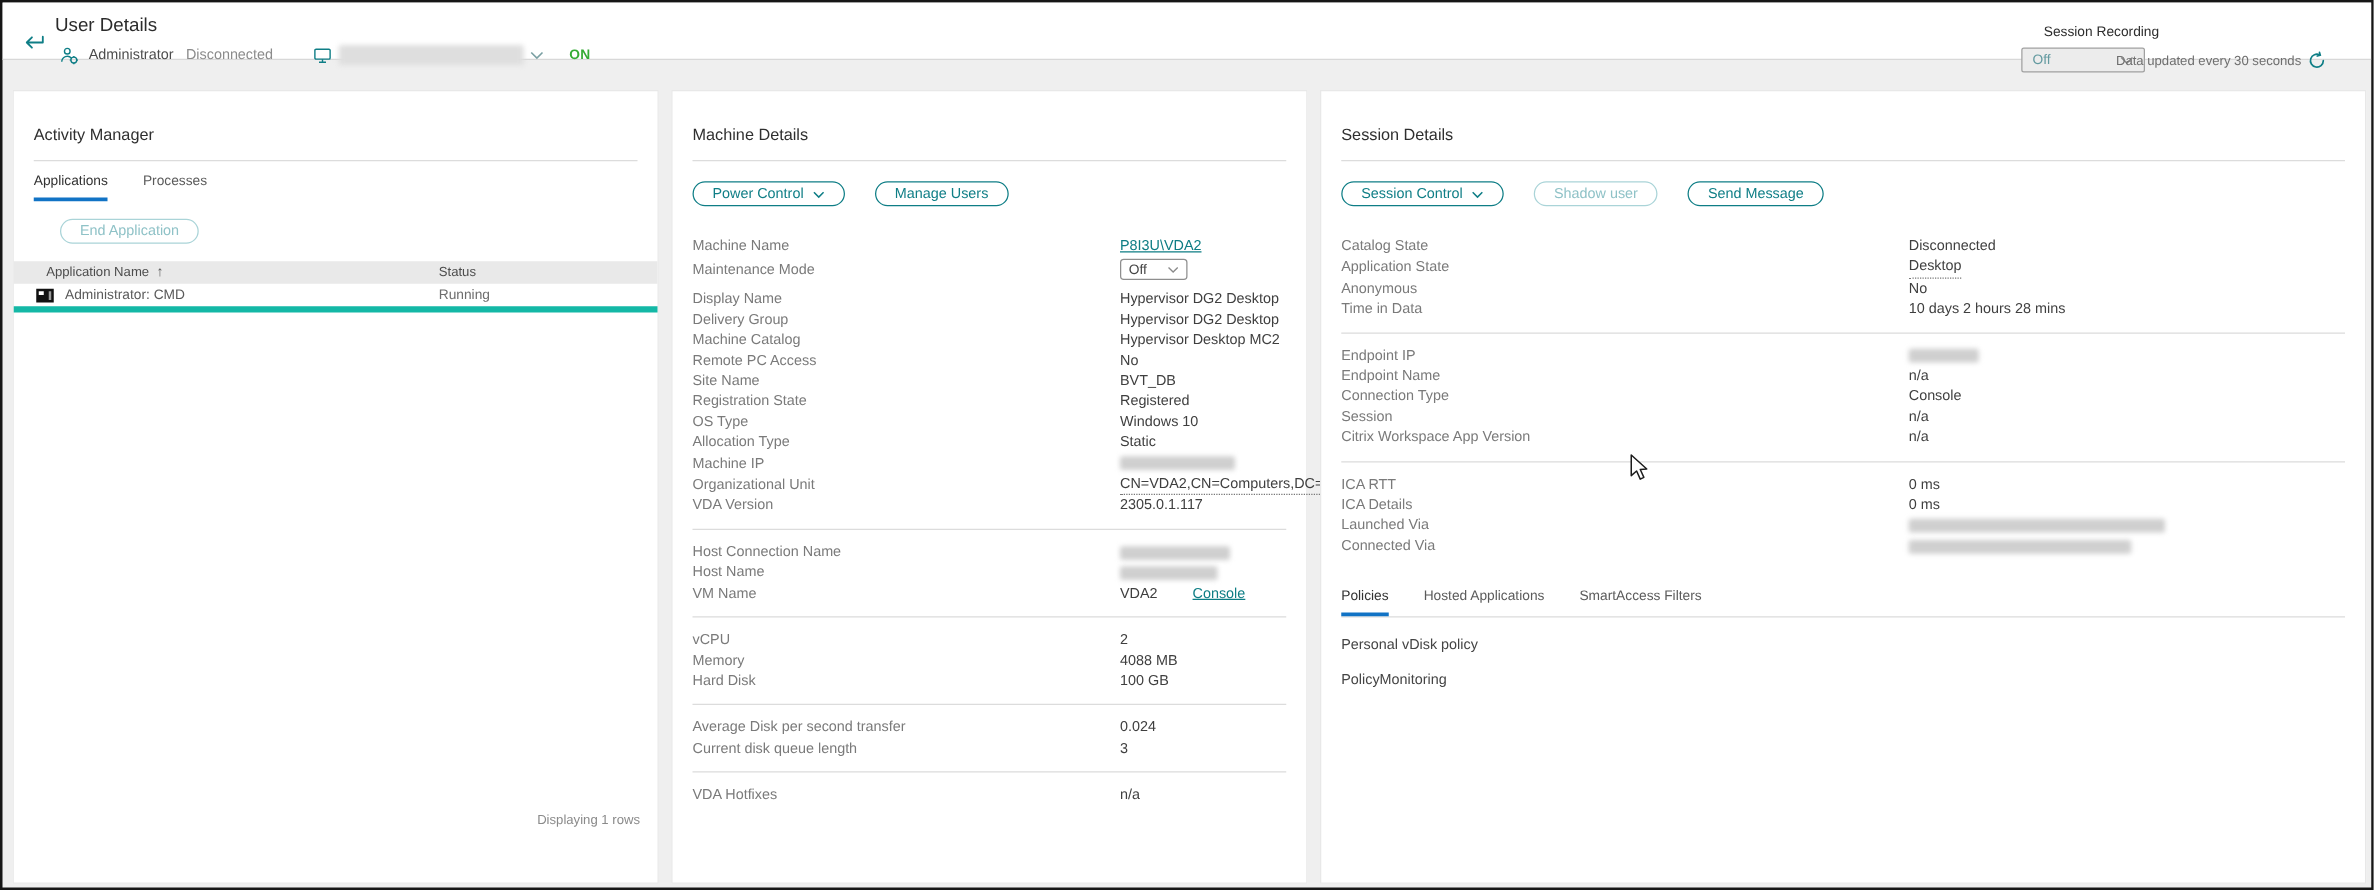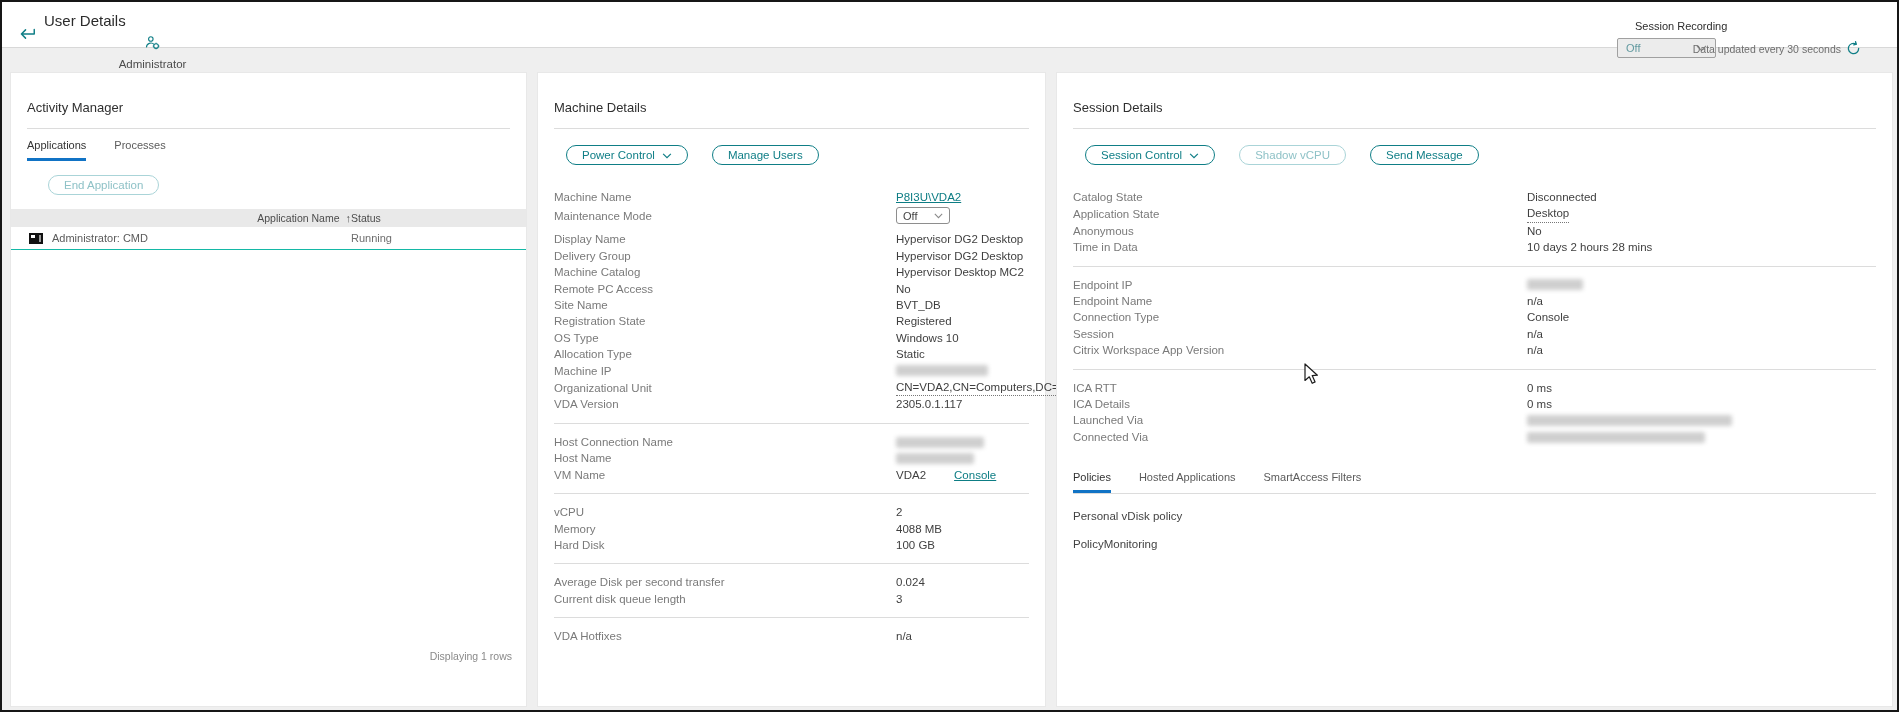--- a/index.html
+++ b/index.html
@@ -4,21 +4,21 @@
 <style>
   * { box-sizing: border-box; }
   html,body { margin:0; padding:0; background:#fff; }
   body { width:1899px; height:712px; font-family:"Liberation Sans", sans-serif; -webkit-font-smoothing:antialiased; }
   .frame { position:relative; width:1899px; height:712px; border:2px solid #161616; background:#efefef; overflow:hidden; }
 
   
   .header { position:absolute; top:0; left:0; right:0; height:46px; background:#fff; border-bottom:1px solid #d8d8d8; }
   .back-btn { position:absolute; left:13px; top:21px; width:22px; height:22px; color:#0f7e86; cursor:pointer; }
   .page-title { position:absolute; left:42px; top:10px; font-size:15px; color:#2b2b2b; }
-  .subrow { position:absolute; left:46px; top:33px; height:18px; display:flex; align-items:center; gap:8px; font-size:11.5px;flex-direction:column; }
+  .subrow { position:absolute; left:46px; top:33px; height:18px; display:flex; align-items:center; gap:8px; font-size:11.5px; }
   .user-name { color:#4c4c4c; }
   .user-status { color:#8b8b8b; margin-left:2px; }
   .machine-select { display:flex; align-items:center; gap:5px; margin-left:24px; cursor:pointer; }
   .blur { display:inline-block; height:11px; border-radius:2px; background:#cfcfcf; filter:blur(2px); }
   .mach-blur { width:148px; height:16px; background:#dedede; filter:blur(2px); }
   .power-state { color:#35ab35; font-weight:bold; font-size:11px; margin-left:12px; letter-spacing:.3px; }
   .sr-label { position:absolute; left:1633px; top:18px; font-size:11px; color:#2d2d2d; }
   .sr-select { position:absolute; left:1615px; top:36px; width:99px; height:20px; background:#ececec; border:1px solid #a0a0a0; border-radius:2px; display:flex; align-items:center; justify-content:space-between; padding:0 8px; font-size:11px; color:#639aa0; cursor:default; }
   .refresh-note { position:absolute; right:56px; top:41px; font-size:10.5px; color:#6e6e6e; }
   .refresh-icon { position:absolute; right:36px; top:39px; width:15px; height:15px; color:#0f7e86; cursor:pointer; }
@@ -26,37 +26,37 @@
   
   .panel { position:absolute; top:70px; background:#fff; border:1px solid #e8e8e8; }
   #panel-activity { left:8px;    width:517px; height:635px; }
   #panel-machine  { left:535px;  width:509px; height:635px; }
   #panel-session  { left:1054px; width:837px; height:635px; }
   .panel-inner { padding:14px 16px 10px; position:relative; height:100%; }
   .panel-title { font-size:13px; color:#2f2f2f; margin:13px 0 13px; font-weight:normal; }
   .divider { border:0; border-top:1px solid #dcdcdc; margin:10px 0; }
 
   
-  .btnrow { display:flex; gap:24px; margin:16px 12px 24px; }
+  .btnrow { display:flex; gap:24px; margin:16px 0 24px; }
   .btn { display:inline-flex; align-items:center; gap:7px; border:1.5px solid #0f7e86; color:#0f7e86; border-radius:11px; padding:3px 15px; font-size:11.5px; background:#fff; cursor:pointer; white-space:nowrap; }
   .btn.light { border-color:#aad4d8; color:#8fc2c7; cursor:default; }
   .btn .chev { margin-top:1px; }
 
   
   .tabs { display:flex; gap:28px; font-size:11px; margin-top:8px; }
   .tab { padding-bottom:7px; color:#5b5b5b; cursor:pointer; border-bottom:3px solid transparent; }
   .tab.active { color:#333; border-bottom-color:#1173c5; cursor:default; }
   .tabs.ruled { border-bottom:1px solid #dcdcdc; }
 
   
   .end-app { margin:14px 0 14px;padding-left:21px; }
   .table-head { display:flex; align-items:center; background:#e9e9e9; height:18px; font-size:10.5px; color:#4c4c4c; margin:0 -16px; padding-left:26px; }
-  .th-name { width:314px; display:flex; gap:6px; align-items:center;justify-content:flex-end; }
+  .th-name { width:314px; display:flex; gap:6px; align-items:center; }
   .sort-icon { font-size:11px; color:#555; }
-  .trow { display:flex; align-items:center; height:23px; font-size:11px; color:#5a5a5a; margin:0 -16px; padding-left:18px; border-bottom:1px solid #14b8a6; cursor:pointer; }
+  .trow { display:flex; align-items:center; height:23px; font-size:11px; color:#5a5a5a; margin:0 -16px; padding-left:18px; border-bottom:5px solid #14b8a6; cursor:pointer; }
   .td-name { width:322px; display:flex; gap:9px; align-items:center; }
   .cmd-icon { position:relative; width:14px; height:11px; background:#111; flex:none; }
   .cmd-icon::before { content:""; position:absolute; left:2px; top:2px; width:4px; height:3px; background:#fff; }
   .cmd-icon::after { content:""; position:absolute; right:2px; top:2px; width:2px; height:7px; background:#9a9a9a; }
   .td-status { color:#6d6d6d; }
   .panel-footer { position:absolute; right:14px; bottom:44px; font-size:10.5px; color:#8a8a8a; }
 
   
   .frow { display:flex; align-items:center; font-size:11.5px; line-height:16.4px; min-height:16.4px; }
   .flabel { color:#7a7a7a; flex:none; }
@@ -318,21 +318,21 @@
 
       <div class="btnrow">
         <button class="btn">
           <span>Session Control</span>
           <span class="chev" style="display:inline-flex;">
             <svg width="10" height="6" viewBox="0 0 11 7" fill="none" stroke="currentColor" stroke-width="1.4">
                 <path d="M1 1 L5.5 5.5 L10 1"></path>
               </svg>
           </span>
         </button>
-        <button class="btn light">Shadow vCPU</button>
+        <button class="btn light">Shadow user</button>
         <button class="btn">Send Message</button>
       </div>
 
       <div class="frow">
           <div class="flabel">Catalog State</div>
           <div class="fvalue">Disconnected</div>
         </div>
       <div class="frow">
           <div class="flabel">Application State</div>
           <div class="fvalue">

